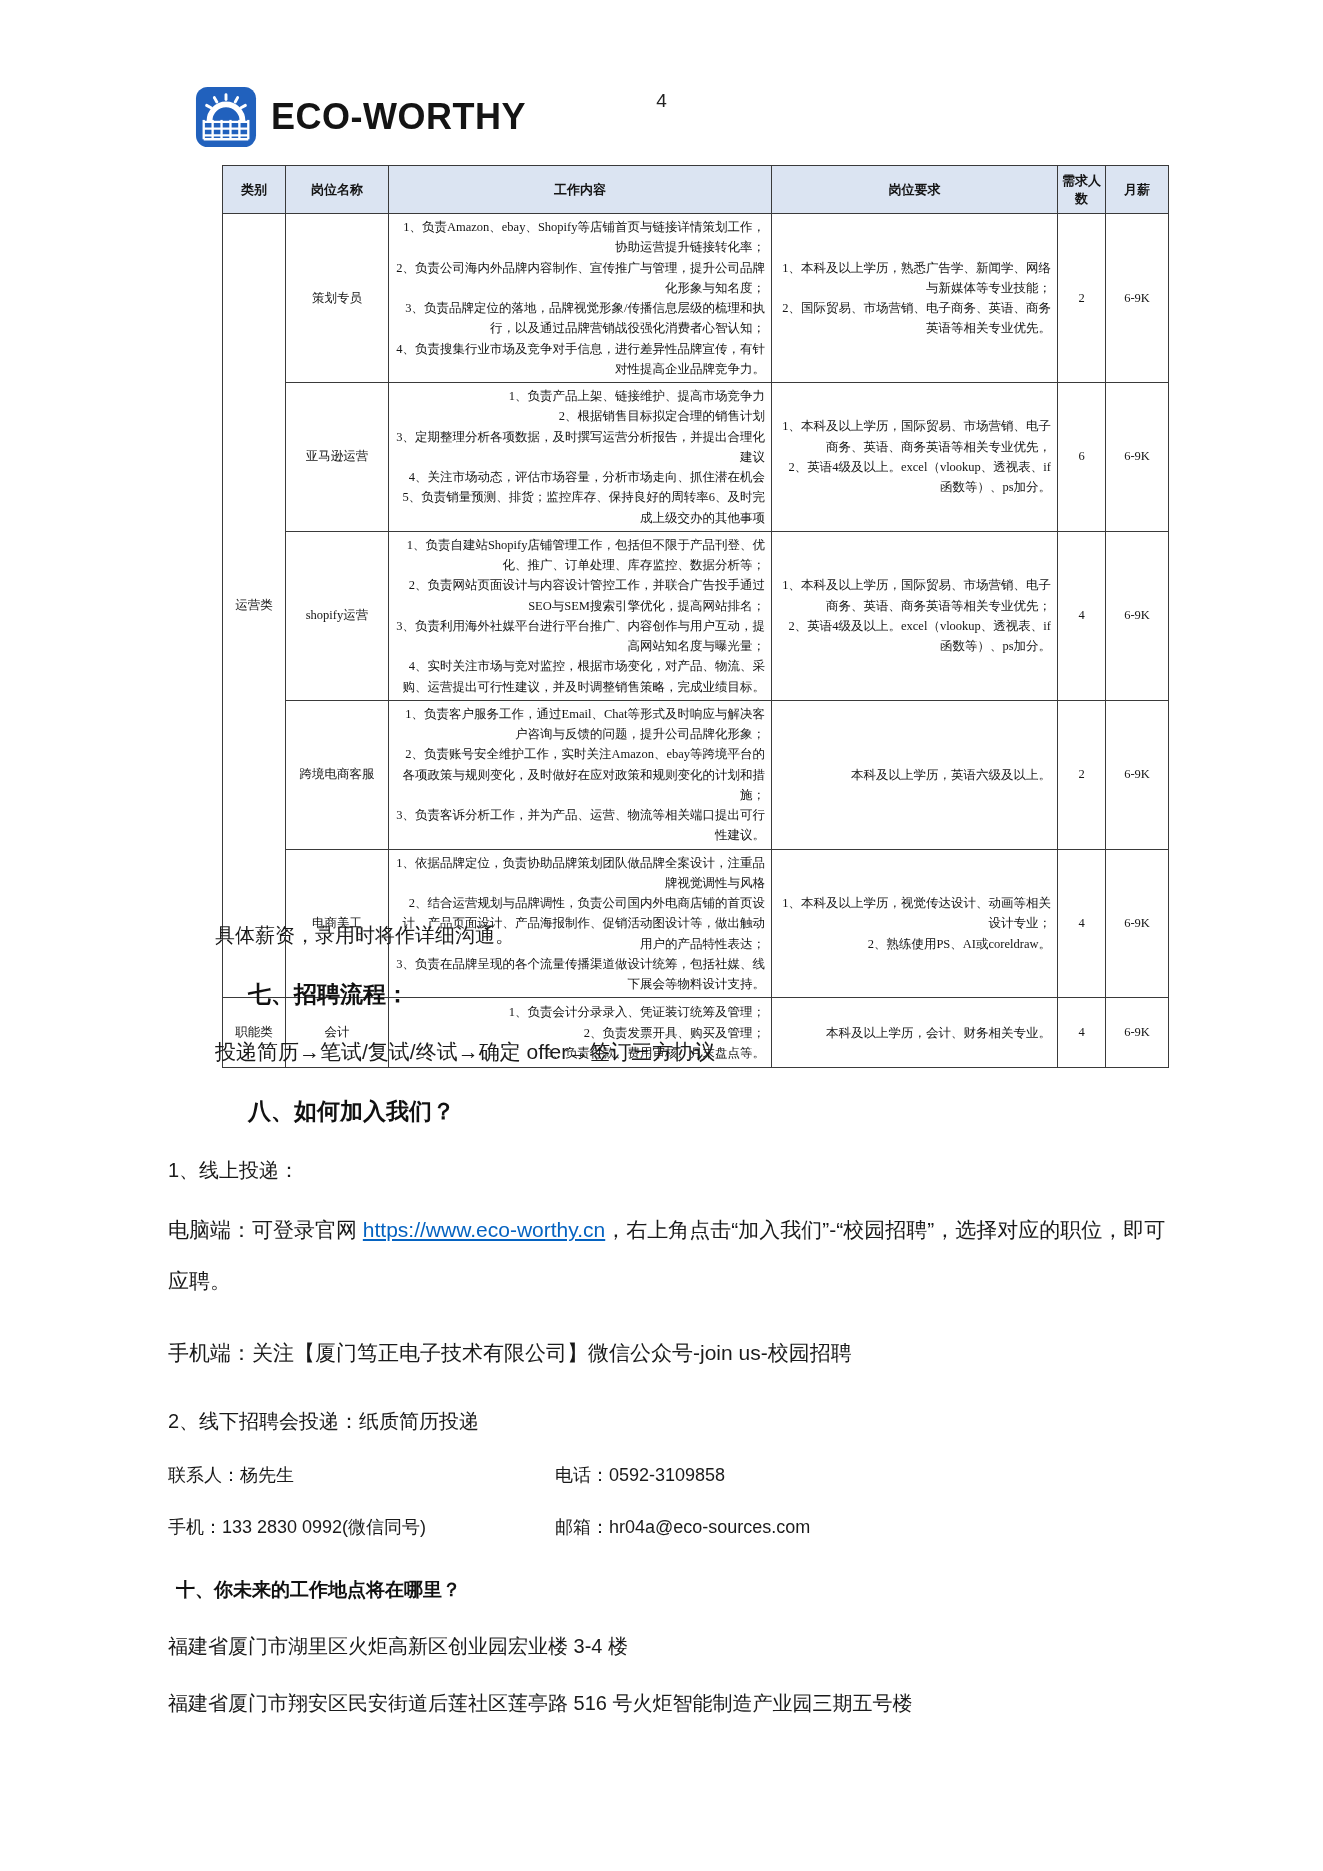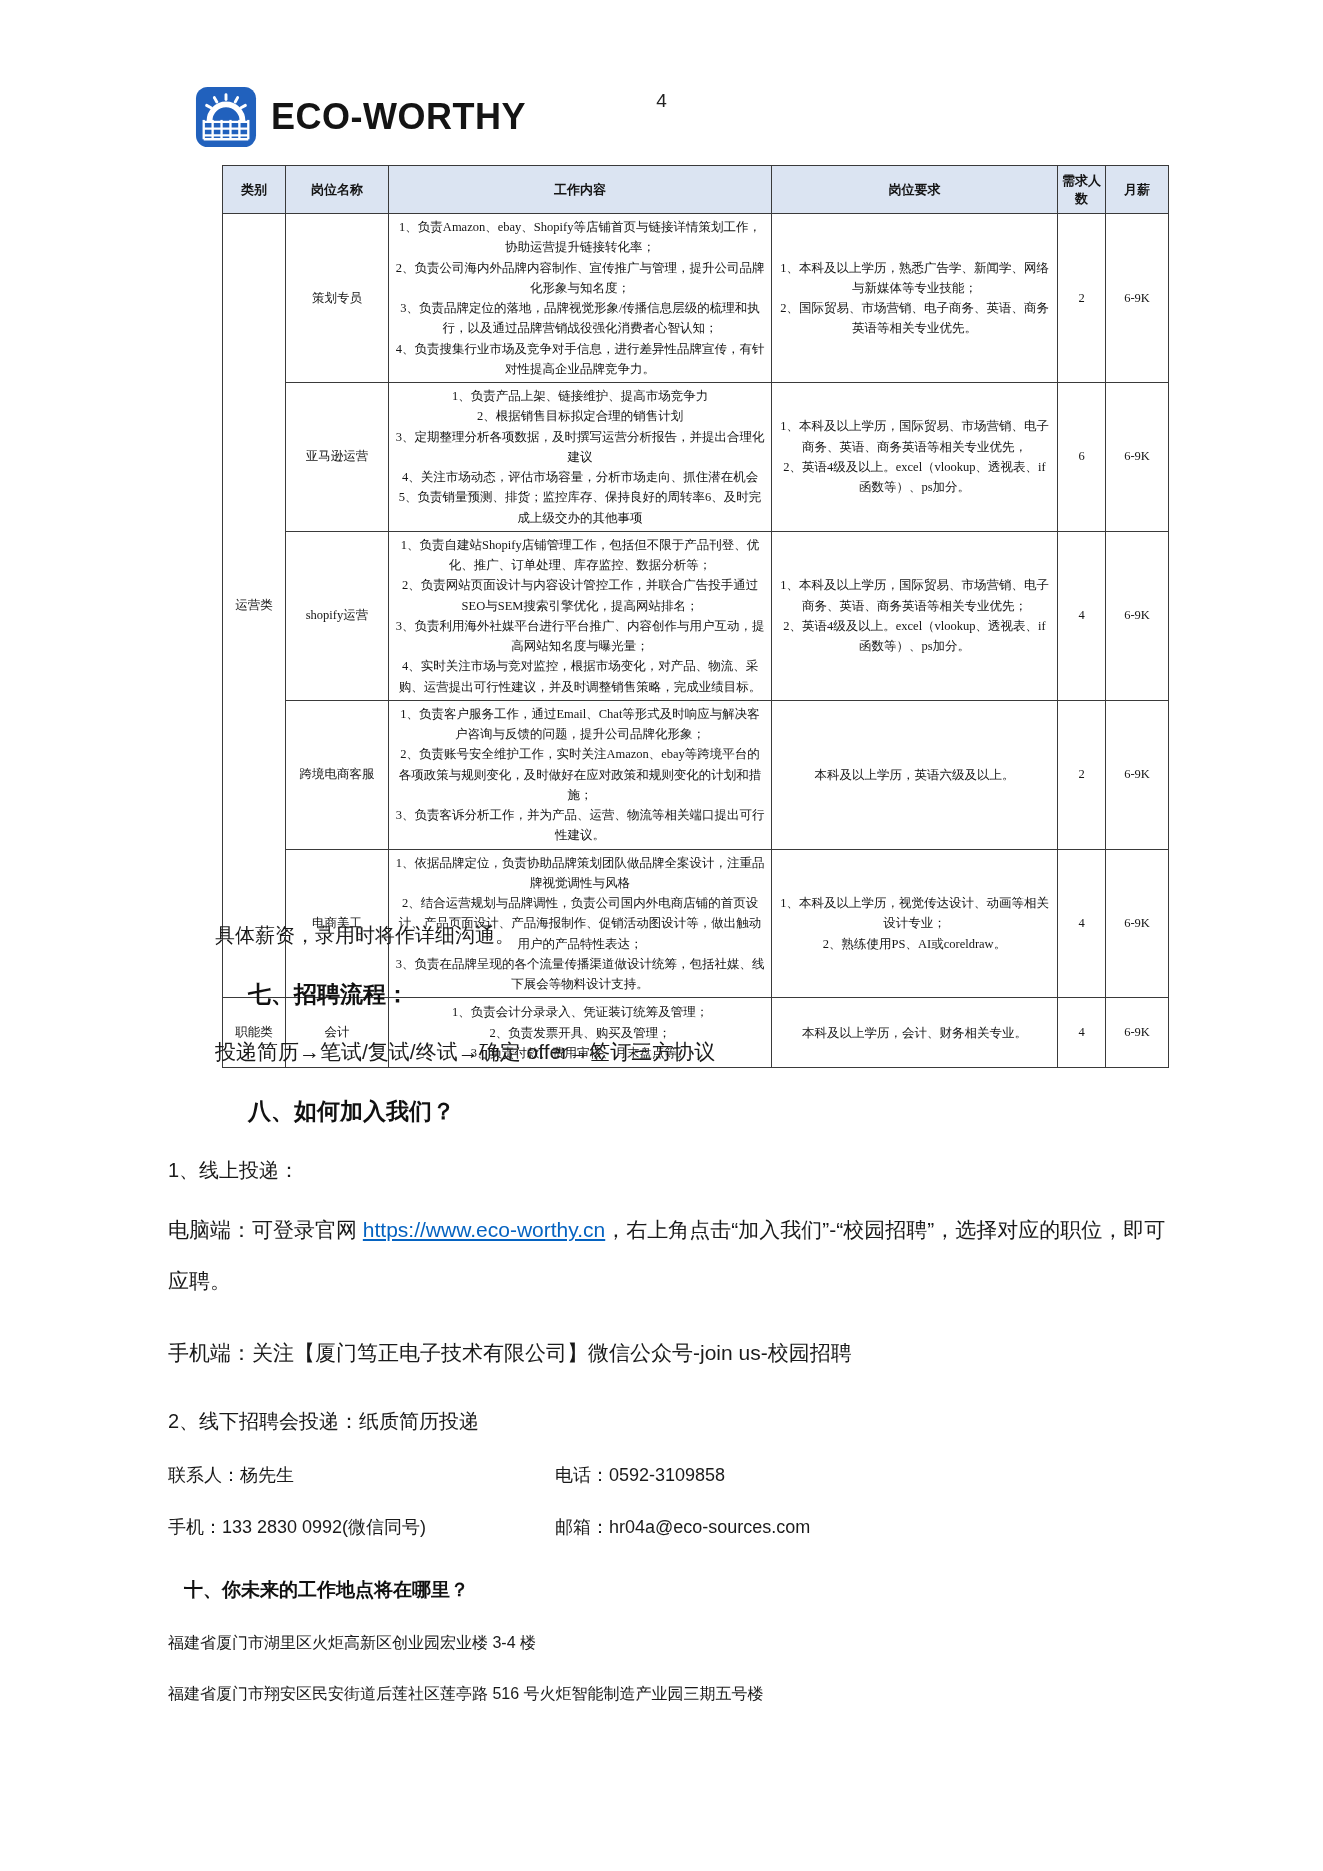--- a/index.html
+++ b/index.html
@@ -24,37 +24,37 @@
     font-family:"Liberation Serif","DejaVu Serif",serif;
     font-size:12.5px; color:#141414;
   }
   .jobs-table th, .jobs-table td { border:1px solid #3a3a3a; }
   .jobs-table th {
     background:#dbe4f2; font-weight:700; font-size:13px;
     height:43px; padding:2px 3px; text-align:center; vertical-align:middle;
   }
   .jobs-table td { padding:3px 6px; vertical-align:middle; }
   .cell-center { text-align:center; }
-  .cell-multiline { white-space:pre-line; line-height:1.62; text-align:center;margin-left:12px; }
+  .cell-multiline { white-space:pre-line; line-height:1.62; text-align:right;margin-left:12px; }
   tr.h135 { height:135px; } tr.h115 { height:115px; }
   tr.h125 { height:125px; } tr.h70 { height:70px; }
 
   
   .content { position:absolute; top:908px; left:168px; width:1000px; }
   .salary-note { font-size:20px; padding-left:47px; margin:14px 0 0; }
   .sec-heading { font-size:23px; font-weight:700; padding-left:80px; margin:30px 0 0; color:#111; }
   .flow-line { font-size:21px; padding-left:47px; margin:28px 0 0; }
   .join-item { font-size:20px; margin:30px 0 0; }
   .join-para { font-size:21px; line-height:2.45; margin:20px 0 0; }
   .link { color:#0563c1; text-decoration:underline; cursor:pointer; }
   .sec-heading-sm { font-size:21px; font-weight:700; margin:32px 0 0; color:#111; }
   .contact-row { display:flex; font-size:18px; margin:28px 0 0; }
   .contact-col1 { width:387px; }
-  .sec-heading-xs { font-size:19px; font-weight:700; margin:38px 16px 0; color:#111; }
-  .addr-line { font-size:16px; margin:30px 0 0; }
+  .sec-heading-xs { font-size:19px; font-weight:700; margin:38px 8px 0; color:#111; }
+  .addr-line { font-size:20px; margin:30px 0 0; }
 </style>
 </head>
 <body>
 
 <div class="page">
 
   <div class="brand-bar">
     <svg class="logo" viewBox="0 0 64 64">
       <rect x="1" y="1" width="62" height="62" rx="12" fill="#2161bd"></rect>
       <g stroke="#ffffff" stroke-width="3" stroke-linecap="round">

